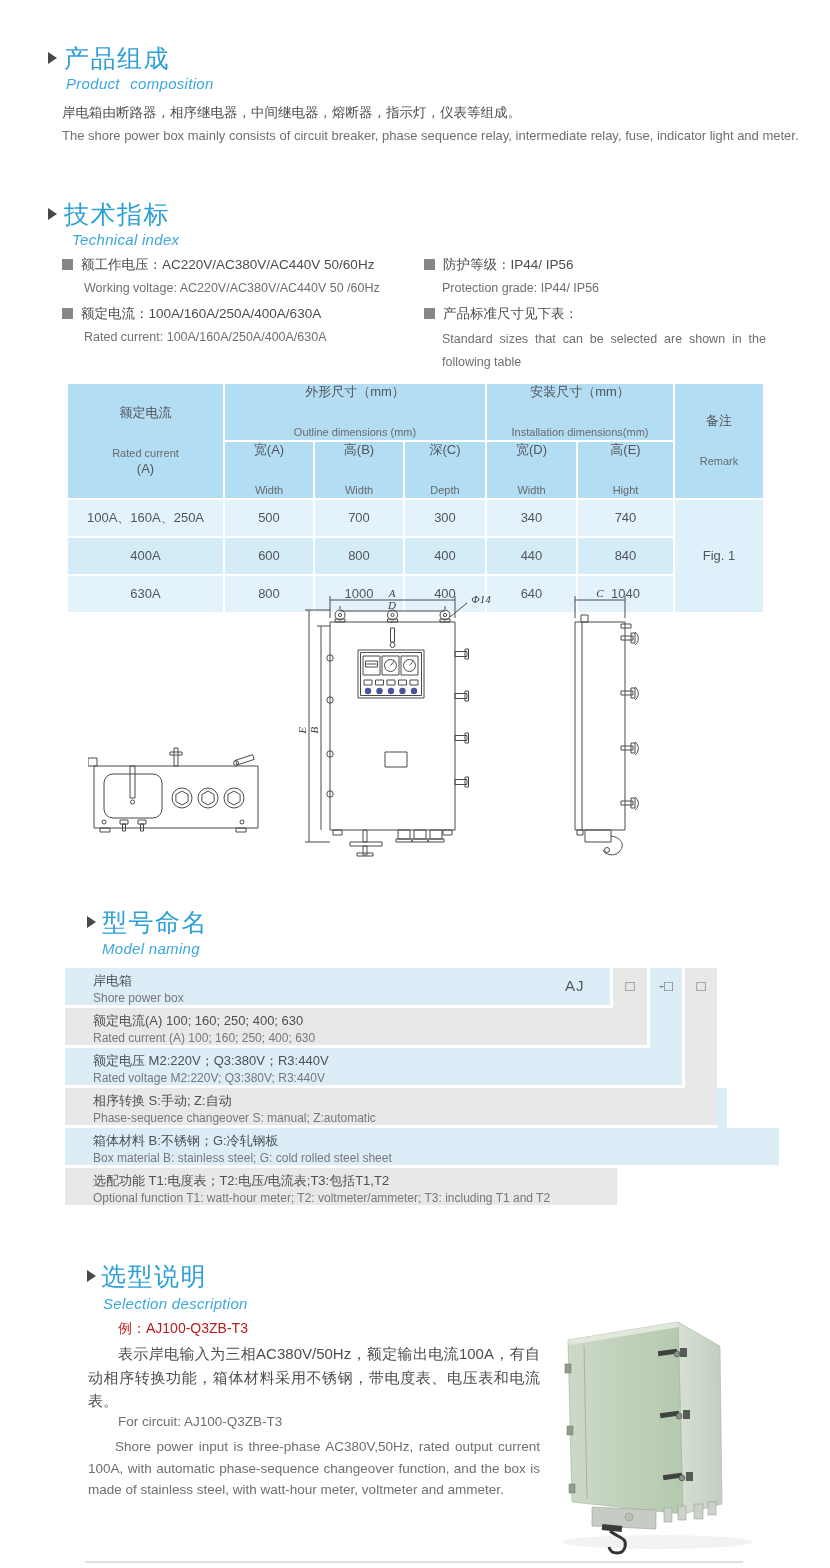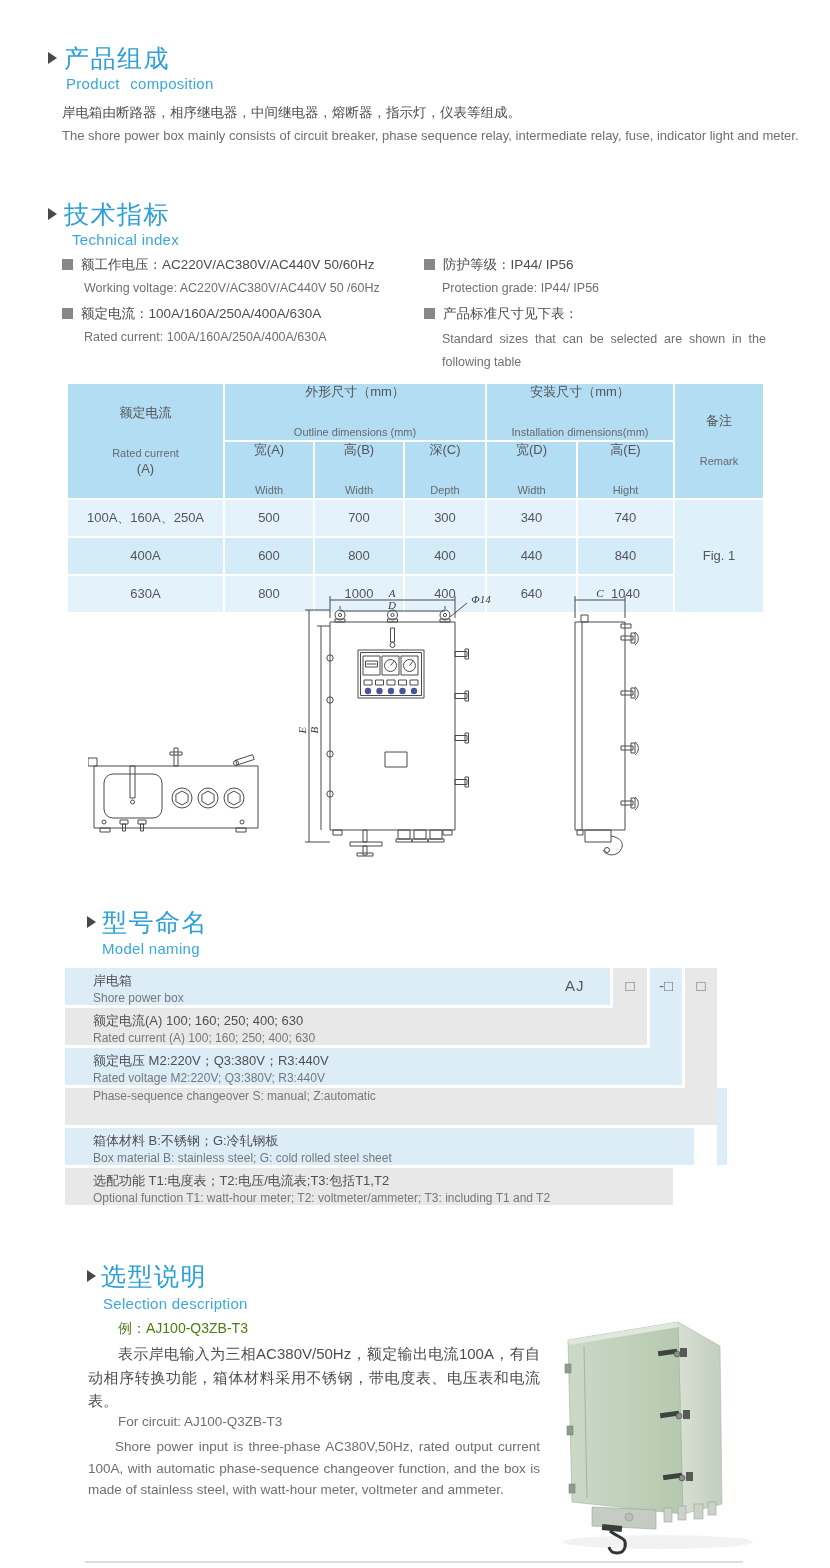--- a/index.html
+++ b/index.html
@@ -5,21 +5,21 @@
   * { margin:0; padding:0; box-sizing:border-box; }
   html,body { background:#ffffff; }
   body {
     width:830px; height:1568px; position:relative; overflow:hidden;
     font-family:"Liberation Sans", sans-serif; color:#56575a;
   }
   .abs { position:absolute; }
   .tri { width:0; height:0; border-left:9px solid #47484a;
          border-top:6px solid transparent; border-bottom:6px solid transparent; }
   .sec-title { font-size:25px; color:#2b9fd6; letter-spacing:1.5px; white-space:nowrap; }
-  .sec-sub   { font-size:15px; color:#3aa7dc; letter-spacing:.3px; white-space:nowrap; }
+  .sec-sub   { font-size:15px; color:#3aa7dc; letter-spacing:.3px; white-space:nowrap;font-style:italic; }
   .zh-body { font-size:13.5px; color:#4c4d50; white-space:nowrap; }
   .en-body { font-size:13px;  color:#6e6f72; white-space:nowrap; }
   .bullet { font-size:13.5px; color:#4c4d50; white-space:nowrap; }
   .bullet .sq { display:inline-block; width:11px; height:11px; background:#85878a;
                 margin-right:8px; vertical-align:-1px; }
   .bullet-en { font-size:12.5px; color:#6e6f72; white-space:nowrap; }
   .wrap2 { white-space:normal; text-align:justify; line-height:23px; }
 
   
   table.spec { border-collapse:separate; border-spacing:2px; table-layout:fixed; }
@@ -317,37 +317,38 @@
 
   <div class="lrow bggray" style="top:40px; width:582px;">
     <div class="lzh">额定电流(A)  100; 160; 250; 400; 630</div>
     <div class="len">Rated current (A) 100; 160; 250; 400; 630</div>
   </div>
   <div class="lrow bgblue" style="top:80px; width:617px;">
     <div class="lzh">额定电压  M2:220V；Q3:380V；R3:440V</div>
     <div class="len">Rated voltage  M2:220V;  Q3:380V;  R3:440V</div>
   </div>
   <div class="lrow bggray" style="top:120px; width:652px;">
+    <div class="lzh">相序转换  S:手动; Z:自动</div>
     <div class="len">Phase-sequence changeover  S: manual;  Z:automatic</div>
   </div>
-  <div class="lrow bgblue" style="top:160px; width:629px;">
+  <div class="lrow bgblue" style="top:160px; width:714px;">
     <div class="lzh">箱体材料  B:不锈钢；G:冷轧钢板</div>
     <div class="len">Box material  B: stainless steel; G: cold rolled steel sheet</div>
   </div>
-  <div class="lrow bggray" style="top:200px; width:608px;">
+  <div class="lrow bggray" style="top:200px; width:552px;">
     <div class="lzh">选配功能  T1:电度表；T2:电压/电流表;T3:包括T1,T2</div>
     <div class="len">Optional function  T1: watt-hour meter; T2: voltmeter/ammeter; T3: including T1 and T2</div>
   </div>
 </div>
 
 <div class="abs tri" style="left:87px; top:1270px;"></div>
 <div class="abs sec-title" style="left:101px; top:1260px;">选型说明</div>
 <div class="abs sec-sub" style="left:103px; top:1295px;">Selection description</div>
 
-<div class="abs" style="left:118px; top:1320px; font-size:14px; color:#4d7c0f;">例：AJ100-Q3ZB-T3</div>
+<div class="abs" style="left:118px; top:1320px; font-size:14px; color:#b91c1c;">例：AJ100-Q3ZB-T3</div>
 <div class="abs" style="left:88px; top:1342px; width:452px; font-size:15px; color:#4c4d50; line-height:23.5px; text-align:justify; text-indent:2em;">表示岸电输入为三相AC380V/50Hz，额定输出电流100A，有自动相序转换功能，箱体材料采用不锈钢，带电度表、电压表和电流表。</div>
 <div class="abs" style="left:118px; top:1414px; font-size:13.5px; color:#6e6f72;">For circuit: AJ100-Q3ZB-T3</div>
 <div class="abs" style="left:88px; top:1436px; width:452px; font-size:13.5px; color:#6e6f72; line-height:21.5px; text-align:justify; text-indent:2em;">Shore power input is three-phase AC380V,50Hz, rated output current 100A, with automatic phase-sequence changeover function, and the box is made of stainless steel, with watt-hour meter, voltmeter and ammeter.</div>
 
 <svg class="abs" style="left:540px; top:1288px;" width="280" height="270" viewBox="0 0 280 270">
   <defs>
     <linearGradient id="gFront" x1="0" y1="0" x2="1" y2="0">
       <stop offset="0" stop-color="#ccd9c7"></stop>
         <stop offset="1" stop-color="#b5c9af"></stop>
     </linearGradient>

